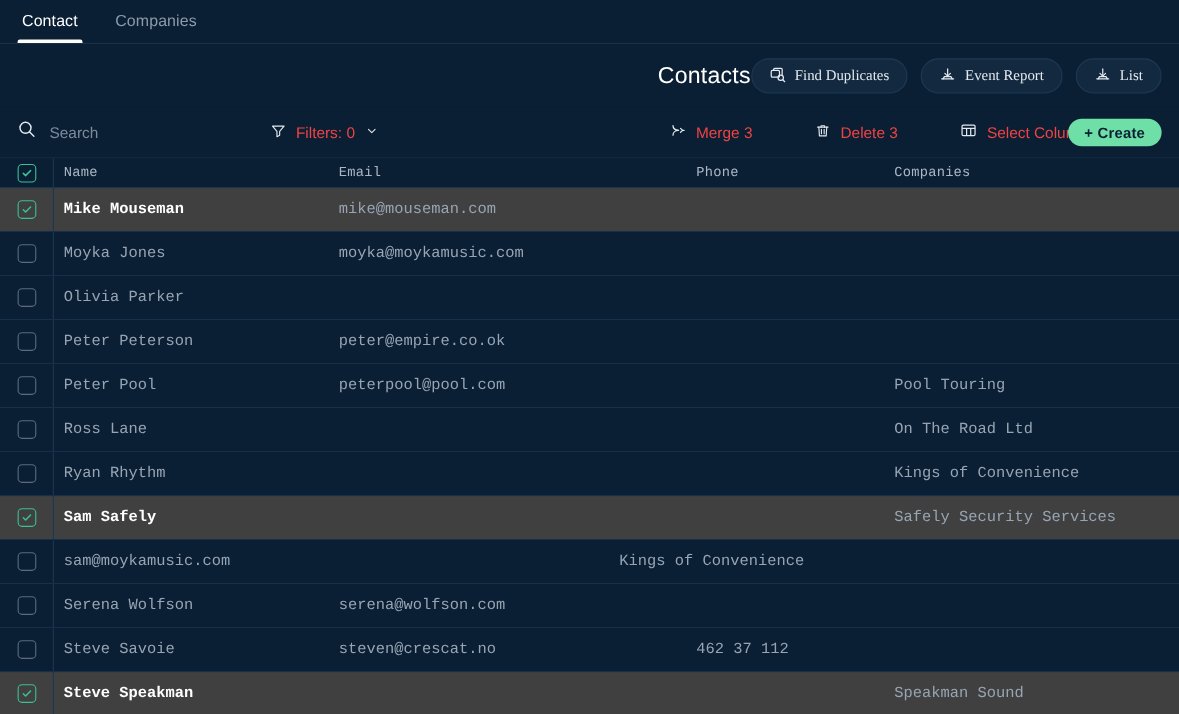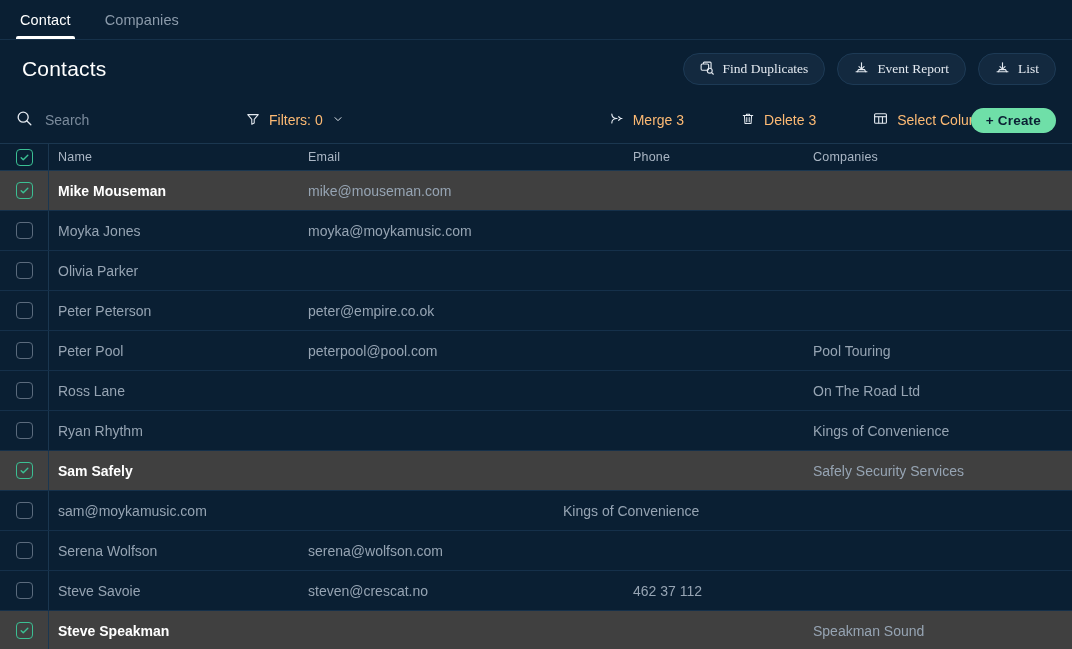--- a/index.html
+++ b/index.html
@@ -45,21 +45,21 @@
     height: 3px;
     background: #ffffff;
     border-radius: 2px 2px 0 0;
   }
 
   
   .page-header {
     height: 57px;
     display: flex;
     align-items: center;
-    justify-content: space-between;
+    justify-content: flex-end;
     padding: 0 16px 0 22px;
     background: #0a1f33;
   }
   .page-title {
     font-size: 21px;
     font-weight: 400;
     color: #ffffff;
     letter-spacing: .2px;
   }
   .header-actions { display: flex; align-items: center; gap: 12px; }
@@ -105,21 +105,21 @@
     font-family: "Liberation Sans", sans-serif;
     width: 100%;
   }
   .search-input::placeholder { color: #7b8b9c; }
 
   .tool-item {
     display: inline-flex;
     align-items: center;
     gap: 9px;
     font-size: 14px;
-    color: #fdba74;
+    color: #ef4444;
     cursor: pointer;
     white-space: nowrap;
   }
   .tool-filters { margin-left: 15px; }
   .tool-merge   { margin-left: 265px; }
   .tool-delete  { margin-left: 57px; }
   .tool-columns { margin-left: 57px; }
 
   .create-btn {
     position: absolute;
@@ -144,20 +144,21 @@
   .table {
     width: 1072px;
     border-top: 1px solid #1b3750;
   }
   .row {
     display: flex;
     align-items: center;
     height: 40px;
     border-bottom: 1px solid #15304a;
     background: #0a1f33;
+    font-family: Liberation Mono, monospace;
   }
   .row.head {
     height: 27px;
     background: #0a1f33;
     border-bottom: 1px solid #1b3750;
   }
   .row.selected { background: #404040; }
 
   .cell-check {
     width: 49px;

